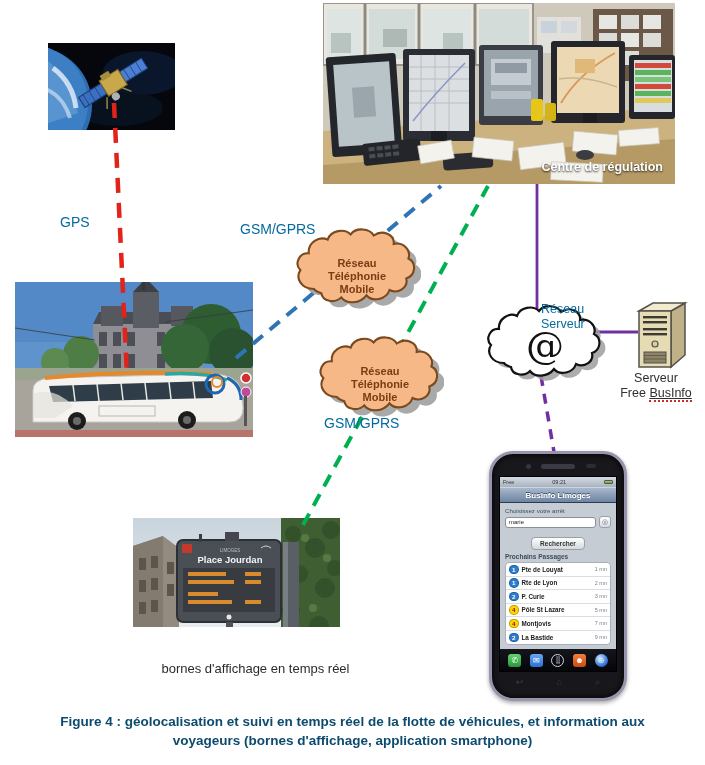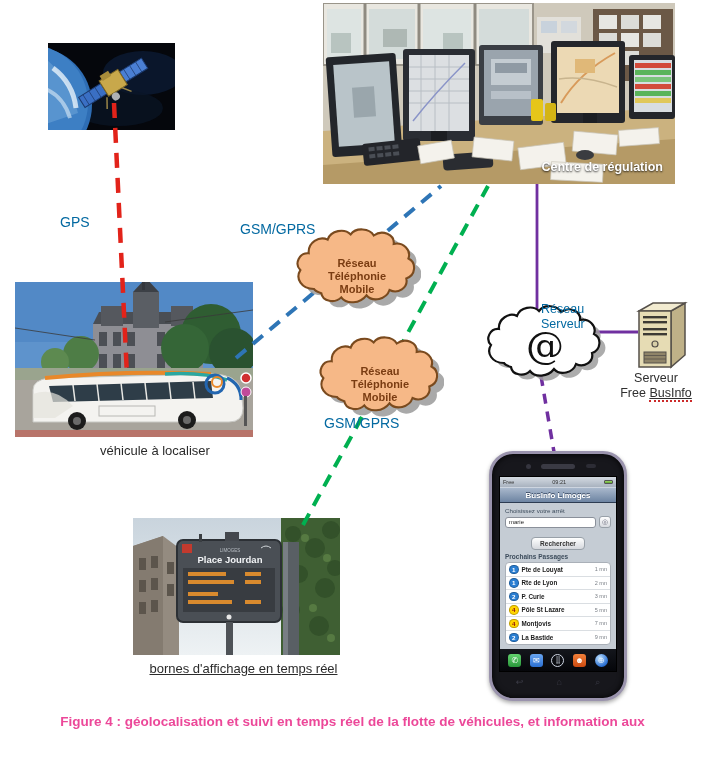--- a/index.html
+++ b/index.html
@@ -80,21 +80,21 @@
   .di-msg { background:linear-gradient(#6aa6f2,#2a6fd2); }
   .di-apps { background:transparent; border:1px solid #cfd6e4; border-radius:50%; color:#dfe6f2; font-size:7px; }
   .di-contacts { background:linear-gradient(#f2803a,#cc4a10); }
   .di-browser { background:radial-gradient(circle at 35% 30%, #bfe2ff, #2a6fd2 70%); border-radius:50%; color:#eaf4ff; }
   .hwrow { position:absolute; left:7px; bottom:6px; width:118px; height:20px;
       display:flex; align-items:center; justify-content:space-around; }
   .hw-ico { color:#3c3c48; font-size:9px; }
 
   
   .fig-caption { position:absolute; left:0; top:712px; width:705px; text-align:center;
-      font-weight:bold; font-size:13.5px; line-height:19px; color:#ec4899; z-index:4; }
+      font-weight:bold; font-size:13.5px; line-height:19px; color:#0c4a6e; z-index:4; }
 </style>
 </head>
 <body>
 
 <div id="canvas">
 
   <svg width="0" height="0" style="position:absolute">
     <defs>
       <path id="cloudPath" d="M20,60 C8,60 2,50 7,42 C1,36 6,25 15,26 C14,16 25,9 33,13
         C36,4 49,2 55,8 C60,1 73,2 77,9 C85,3 97,8 96,17 C105,15 113,23 110,31
@@ -301,23 +301,22 @@
         <circle cx="172" cy="138" r="9" fill="#1c1c1c"></circle>
         <circle cx="172" cy="138" r="4" fill="#6a6a6a"></circle>
         <path d="M18,112 Q40,104 58,124 L40,136 L18,136 Z" fill="#e4e2dc" opacity="0.7"></path>
       </g>
 
       <circle cx="231" cy="96" r="5" fill="#d03030" stroke="#fff" stroke-width="1.5"></circle>
       <circle cx="231" cy="110" r="5" fill="#c04a9a" stroke="#fff" stroke-width="1"></circle>
       <rect x="229" y="114" width="3" height="30" fill="#555"></rect>
     </svg>
   </div>
-  <div class="caption-photo" style="left:60px; top:443px; width:190px;">véhicule à localiser</div>
-
-  <div class="photo" style="left:133px; top:518px; width:207px; height:137px;">
+
+  <div class="photo" style="left:133px; top:518px; width:207px; height:109px;">
     <svg width="207" height="137" viewBox="0 0 207 137">
       <defs>
         <linearGradient id="skyg" x1="0" y1="0" x2="0" y2="1">
           <stop offset="0" stop-color="#c9d4dd"></stop>
             <stop offset="1" stop-color="#eef2f4"></stop>
         </linearGradient>
       </defs>
       <rect width="207" height="137" fill="url(#skyg)"></rect>
       <line x1="0" y1="30" x2="150" y2="70" stroke="#55575a" stroke-width="0.8"></line>
       <line x1="0" y1="55" x2="140" y2="88" stroke="#55575a" stroke-width="0.7"></line>
@@ -374,21 +373,21 @@
           <rect x="55" y="82" width="44" height="4"></rect>
             <rect x="112" y="82" width="16" height="4"></rect>
         </g>
         <circle cx="96" cy="99" r="2.5" fill="#e8e8e8"></circle>
         <rect x="66" y="16" width="3" height="8" fill="#3a3e42"></rect>
         <rect x="92" y="14" width="14" height="9" fill="#44484e"></rect>
       </g>
       <rect x="93" y="104" width="7" height="33" fill="#4e5257"></rect>
     </svg>
   </div>
-  <div class="caption-photo" style="left:146px; top:661px; width:195px;text-decoration:underline;">bornes d'affichage en temps réel</div>
+  <div class="caption-photo" style="left:158px; top:661px; width:195px;">bornes d'affichage en temps réel</div>
 
   <svg id="lines" width="705" height="765" viewBox="0 0 705 765">
     <line x1="114" y1="103" x2="127" y2="376" stroke="#e2231a" stroke-width="4.5" stroke-dasharray="15 10"></line>
     <line x1="236" y1="358" x2="441" y2="186" stroke="#2e75b6" stroke-width="4" stroke-dasharray="13 9"></line>
     <line x1="303" y1="525" x2="488" y2="186" stroke="#00b050" stroke-width="4" stroke-dasharray="13 9"></line>
     <line x1="537" y1="184" x2="537" y2="312" stroke="#7030a0" stroke-width="2.8"></line>
     <line x1="596" y1="332" x2="638" y2="332" stroke="#7030a0" stroke-width="2.8"></line>
     <line x1="541" y1="376" x2="554" y2="452" stroke="#7030a0" stroke-width="3.5" stroke-dasharray="10 8"></line>
   </svg>
 
@@ -519,15 +518,16 @@
 
     <div class="hwrow">
       <span class="hw-ico">↩</span>
       <span class="hw-ico">⌂</span>
       <span class="hw-ico">⌕</span>
     </div>
   </div>
 
   <div class="fig-caption">
     <div>Figure 4 : géolocalisation et suivi en temps réel de la flotte de véhicules, et information aux</div>
+    <div>voyageurs (bornes d'affichage, application smartphone)</div>
   </div>
 
 </div>
 
 </body></html>

